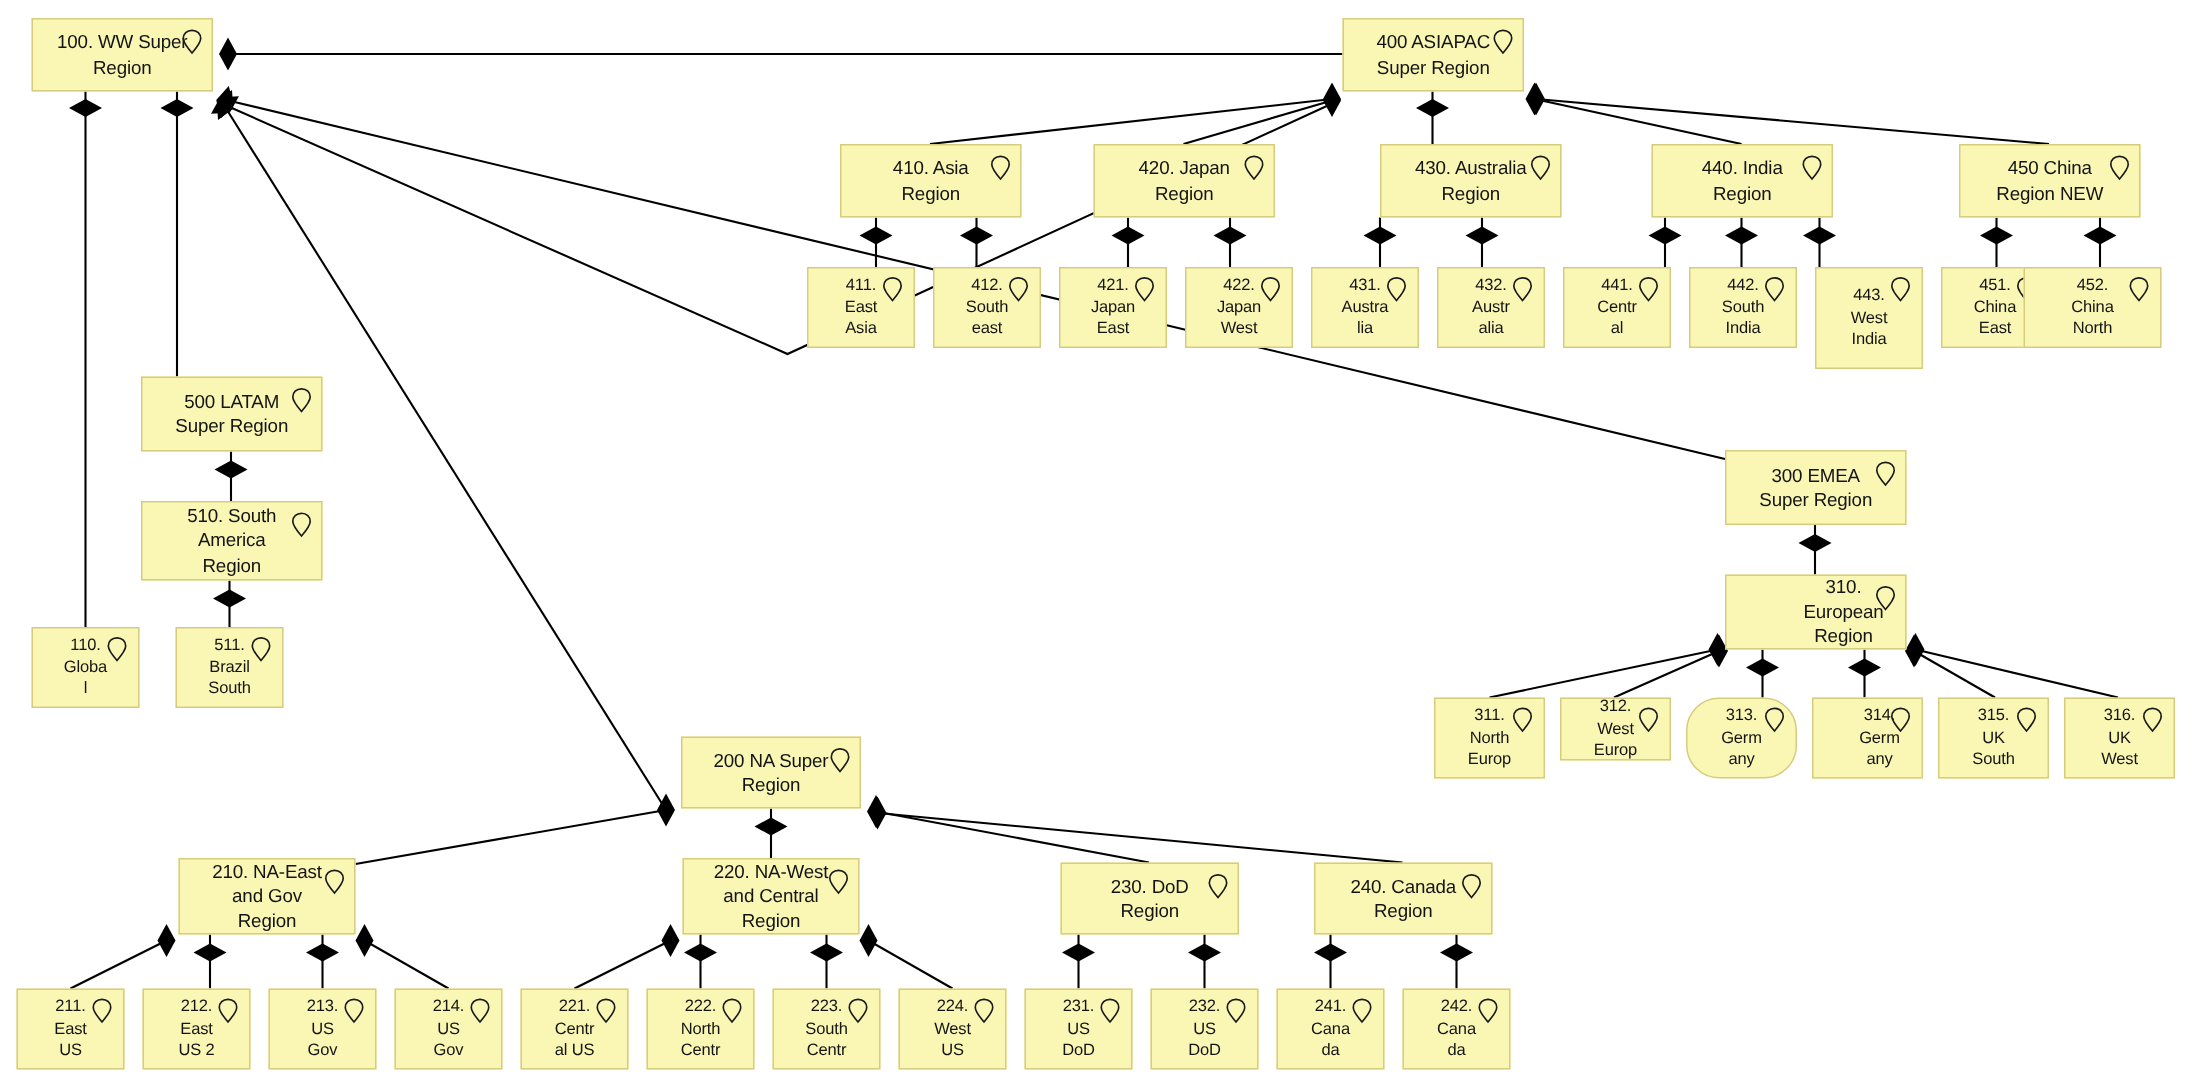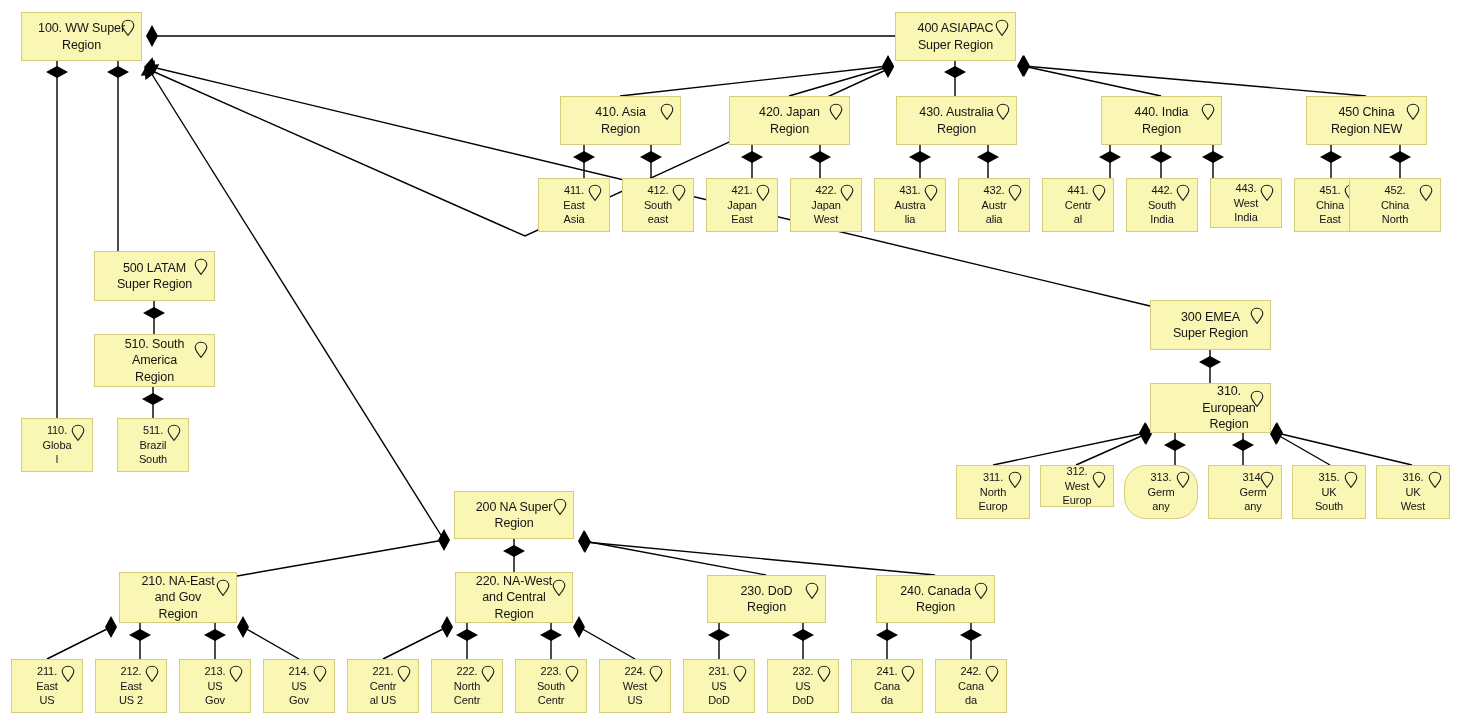--- a/index.html
+++ b/index.html
@@ -329,21 +329,21 @@
     </div>
     <div class="node region" style="left: 729px; top: 96px; width: 121px; height: 49px;">
       <div class="node-inner">
         <div class="node-label">420. Japan
 Region</div>
         <svg class="pin" width="14" height="18" viewBox="0 0 14 18">
           <path d="M7 1.2 C3.5 1.2 1.2 3.6 1.2 6.6 C1.2 9.4 4.2 13.0 7 16.3 C9.8 13.0 12.8 9.4 12.8 6.6 C12.8 3.6 10.5 1.2 7 1.2 Z" fill="none" stroke="#1a1a1a" stroke-width="1.1"></path>
         </svg>
       </div>
     </div>
-    <div class="node region" style="left: 896px; top: 96px; width: 121px; height: 49px;">
+    <div class="node region" style="left: 920px; top: 96px; width: 121px; height: 49px;">
       <div class="node-inner">
         <div class="node-label">430. Australia
 Region</div>
         <svg class="pin" width="14" height="18" viewBox="0 0 14 18">
           <path d="M7 1.2 C3.5 1.2 1.2 3.6 1.2 6.6 C1.2 9.4 4.2 13.0 7 16.3 C9.8 13.0 12.8 9.4 12.8 6.6 C12.8 3.6 10.5 1.2 7 1.2 Z" fill="none" stroke="#1a1a1a" stroke-width="1.1"></path>
         </svg>
       </div>
     </div>
     <div class="node region" style="left: 1101px; top: 96px; width: 121px; height: 49px;">
       <div class="node-inner">
@@ -474,21 +474,21 @@
     <div class="node leaf" style="left: 1126px; top: 178px; width: 72px; height: 54px;">
       <div class="node-inner">
         <div class="node-label">442.
 South
 India</div>
         <svg class="pin" width="14" height="18" viewBox="0 0 14 18">
           <path d="M7 1.2 C3.5 1.2 1.2 3.6 1.2 6.6 C1.2 9.4 4.2 13.0 7 16.3 C9.8 13.0 12.8 9.4 12.8 6.6 C12.8 3.6 10.5 1.2 7 1.2 Z" fill="none" stroke="#1a1a1a" stroke-width="1.1"></path>
         </svg>
       </div>
     </div>
-    <div class="node leaf" style="left: 1210px; top: 178px; width: 72px; height: 50px;">
+    <div class="node leaf" style="left: 1210px; top: 178px; width: 72px; height: 68px;">
       <div class="node-inner">
         <div class="node-label">443.
 West
 India</div>
         <svg class="pin" width="14" height="18" viewBox="0 0 14 18">
           <path d="M7 1.2 C3.5 1.2 1.2 3.6 1.2 6.6 C1.2 9.4 4.2 13.0 7 16.3 C9.8 13.0 12.8 9.4 12.8 6.6 C12.8 3.6 10.5 1.2 7 1.2 Z" fill="none" stroke="#1a1a1a" stroke-width="1.1"></path>
         </svg>
       </div>
     </div>
     <div class="node leaf" style="left: 1294px; top: 178px; width: 72px; height: 54px;">

